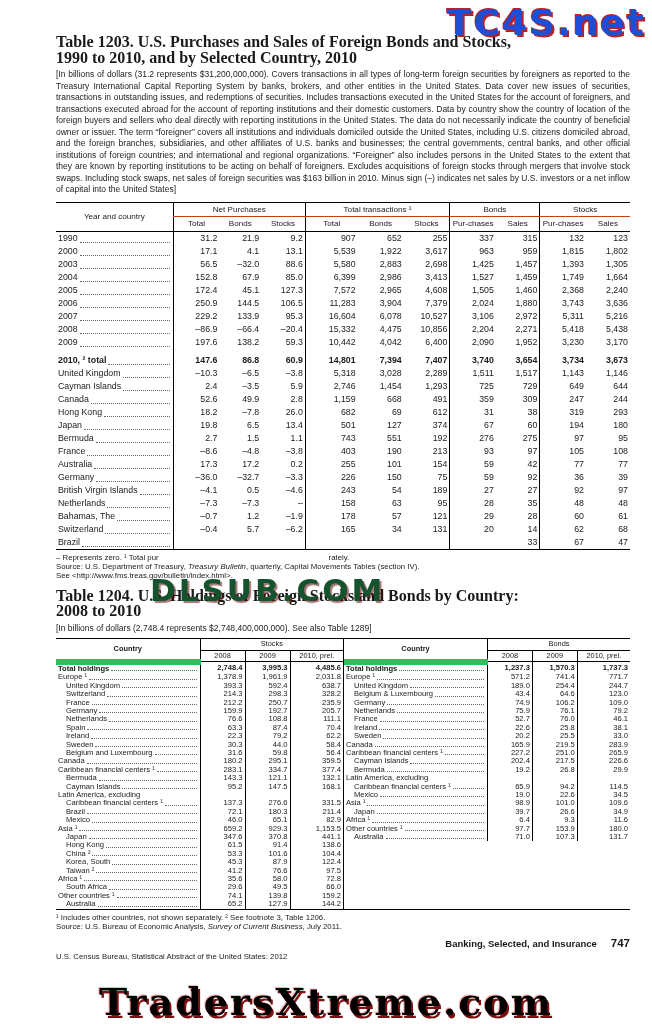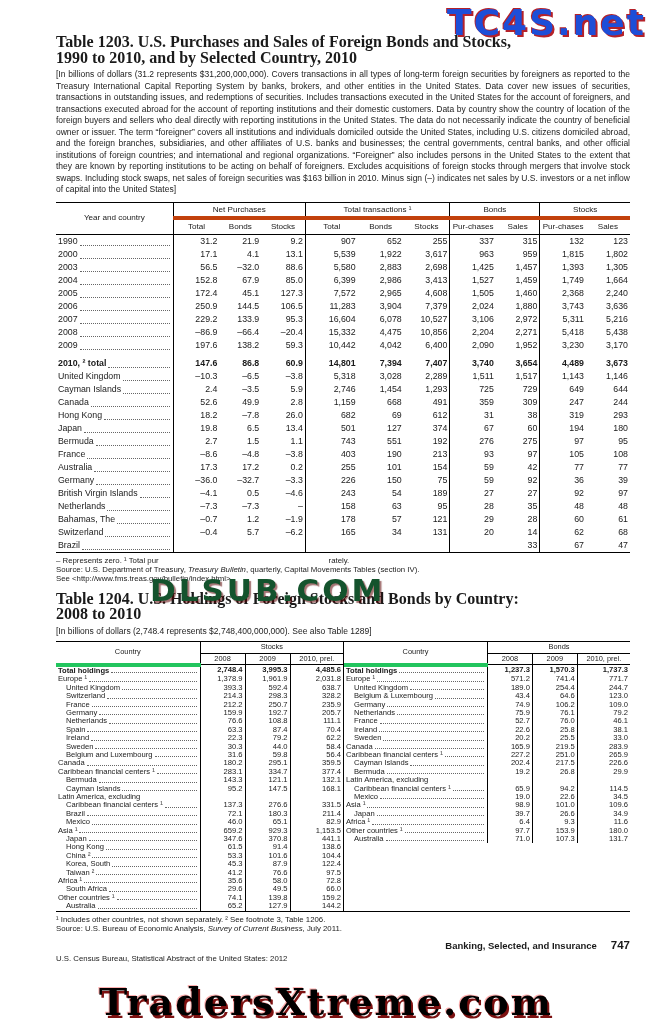--- a/index.html
+++ b/index.html
@@ -14,21 +14,21 @@
   
   .tbl-title { font-family: "Liberation Serif", "DejaVu Serif", serif; font-weight: bold; font-size: 16px; line-height: 15.5px; }
   .intro { font-size: 8.5px; line-height: 11.5px; text-align: justify; margin-top: 4px; color: #222; }
 
   
   table.t1203 { width: 100%; border-collapse: collapse; table-layout: fixed; margin-top: 6px;
     font-size: 8.8px; border-top: 1.5px solid #000; border-bottom: 1.5px solid #000; }
   .t1203 th, .t1203 td { padding: 0 2px; font-weight: normal; }
   .t1203 thead th { font-size: 8.1px; line-height: 9.5px; text-align: center; vertical-align: middle; padding: 2px 1px; }
   .t1203 th.yc { vertical-align: middle; border-bottom: 1px solid #000; }
-  .t1203 th.grp { border-bottom: 4px solid #c2410c; margin-top: 36px; }
+  .t1203 th.grp { border-bottom: 1px solid #c2410c; margin-top: 36px; }
   .t1203 tr.cols th { border-bottom: 1px solid #000; }
   .t1203 .gs { border-left: 1px solid #000; }
   .t1203 td.num { text-align: right; line-height: 13px; white-space: nowrap; }
   .t1203 td.lab { line-height: 13px; overflow: hidden; text-align: right; }
   .t1203 tr.spacer td { height: 5px; }
   tr.bold td { font-weight: bold; }
 
   
   .leader { display: flex; align-items: flex-end; overflow: hidden; }
   .leader .lt { white-space: nowrap; }
@@ -39,21 +39,21 @@
   .fn { font-size: 7.8px; line-height: 9.4px; color: #222; }
   .fn .fngap { display: inline-block; width: 170px; }
   .fn i { font-style: italic; }
 
   
   .t1204wrap { display: flex; border-top: 1.5px solid #000; border-bottom: 1.5px solid #000; margin-top: 4px; }
   .panel { width: 50%; }
   .panel + .panel { border-left: 1px solid #000; }
   .panel table { width: 100%; border-collapse: collapse; table-layout: fixed; font-size: 7.6px; }
   .panel th { font-size: 7.4px; line-height: 8.6px; text-align: center; font-weight: normal; padding: 1px 2px; vertical-align: middle; }
-  .panel th.cty { border-bottom: 4px solid #22c55e; }
+  .panel th.cty { border-bottom: 6px solid #22c55e; font-weight: bold; }
   .panel th.grp { border-bottom: 1px solid #000; }
   .panel tr.cols th { border-bottom: 1px solid #000; }
   .panel .vr { border-left: 1px solid #000; }
   .panel td { padding: 0 2px; line-height: 8.4px; }
   .panel td.num { text-align: right; white-space: nowrap; }
   .panel td.lab { overflow: hidden; }
   .panel td.lab.ind1 { padding-left: 10px; }
 
   
   .pagefoot { display: flex; justify-content: flex-end; align-items: baseline; gap: 14px; margin-top: 5px; }
@@ -308,21 +308,21 @@
               </span>
             </td>
             <td class="num gs">147.6</td>
             <td class="num">86.8</td>
             <td class="num">60.9</td>
             <td class="num gs">14,801</td>
             <td class="num">7,394</td>
             <td class="num">7,407</td>
             <td class="num gs">3,740</td>
             <td class="num">3,654</td>
-            <td class="num gs">4,489</td>
+            <td class="num gs">3,734</td>
             <td class="num">3,673</td>
           </tr>
           <tr>
             <td class="lab">
               <span class="leader">
                 <span class="lt">United Kingdom</span>
                 <span class="dots"></span>
               </span>
             </td>
             <td class="num gs">–10.3</td>

